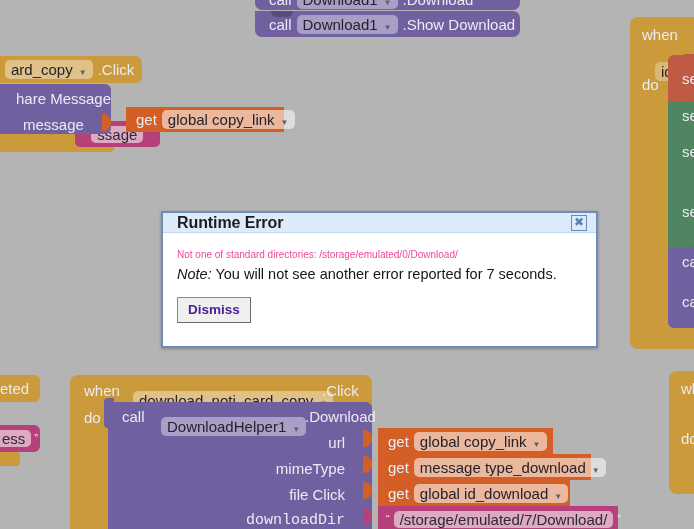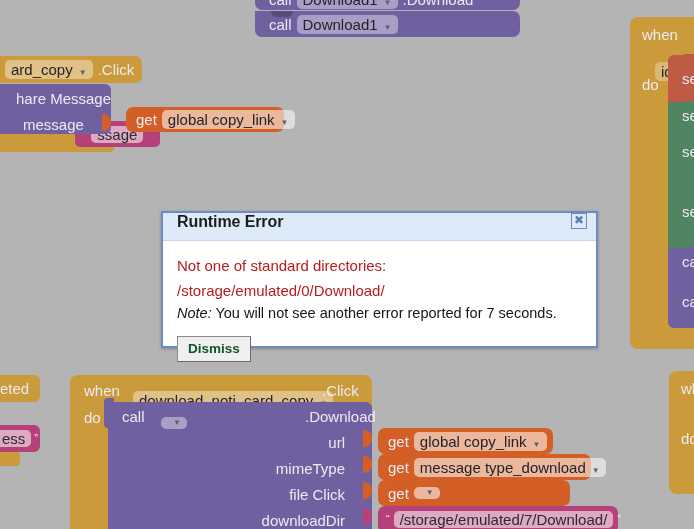--- a/index.html
+++ b/index.html
@@ -35,21 +35,21 @@
   }
 
   
   .gold   { background: #cb9a3a; }
   .purple { background: #7060a0; }
   .orange { background: #d35f26; }
   .magenta{ background: #b6407a; }
   .red    { background: #bf5b45; }
   .green  { background: #4f8661; }
 
-  .rounded { border-radius: 7px; }
+  .rounded { border-radius: 0; }
   .rounded-sm { border-radius: 5px; }
 
   
   .field {
     background: rgba(255,255,255,0.40);
     border-radius: 5px;
     color: #23232b;
     padding: 2px 6px;
     margin: 12px 5px;
     display: inline-flex;
@@ -113,24 +113,25 @@
     top: 211px;
     width: 437px;
     height: 137px;
     background: #ffffff;
     border: 2px solid #6c8cc0;
     box-shadow: 0 1px 3px rgba(0,0,0,0.25);
     box-sizing: border-box;
     z-index: 50;
   }
   #dialog-titlebar {
-    height: 28px;
+    height: 20px;
     background: #dceafa;
     border-bottom: 1px solid #c4d6ee;
     display: flex;
+    align-items: center;
     justify-content: space-between;
     padding: 0 9px 0 14px;
     box-sizing: border-box;
     gap: 25px;
   }
   #dialog-title {
     font-size: 16px;
     font-weight: bold;
     color: #1d1d1d;
     letter-spacing: -0.1px;
@@ -145,38 +146,38 @@
     line-height: 13px;
     text-align: center;
     cursor: pointer;
     box-sizing: border-box;
     font-family: "DejaVu Sans", sans-serif;
   }
   #dialog-body {
     padding: 12px 14px 0 14px;
   }
   #dialog-msg {
-    font-size: 15px;
-    color: #b91c1c;
-    line-height: 25px;
+    font-size: 10px;
+    color: #ec4899;
+    line-height: 19px;
   }
   #dialog-note-line {
     font-size: 14.5px;
     color: #15151a;
     line-height: 19px;
     margin-top: 1px;
   }
   #dialog-note-label {
     font-style: italic;
   }
   #dismiss-button {
     margin-top: 13px;
     font-size: 13.5px;
     font-weight: bold;
-    color: #14532d;
+    color: #4c1d95;
     background: #efefef;
     border: 1px solid #8a8a8a;
     border-right-color: #6b6b6b;
     border-bottom-color: #6b6b6b;
     padding: 4px 10px 5px 10px;
     cursor: pointer;
     font-family: "Liberation Sans", sans-serif;
   }
 </style>
 </head>
@@ -192,20 +193,21 @@
     </span>
     <span class="lbl">.Download</span>
   </div>
 
   <div class="blk purple notch-dark" style="left:255px; top:11px; width:265px; height:26px; padding-left:14px; border-radius:0 7px 7px 7px;">
     <span class="lbl">call</span>
     <span class="field">
       <span>Download1</span>
       <span class="caret">▼</span>
     </span>
+    <span class="lbl">.Show Download</span>
   </div>
 
   <div class="blk gold" style="left:-20px; top:56px; width:162px; height:27px; padding-left:20px; border-radius:0 7px 7px 0;">
     <span class="field">
       <span>ard_copy</span>
       <span class="caret">▼</span>
     </span>
     <span class="lbl">.Click</span>
   </div>
 
@@ -274,28 +276,29 @@
       <span>download_noti_card_copy</span>
       <span class="caret">▼</span>
     </div>
     <div class="lbl" style="position:absolute; left:252px; top:8px;">.Click</div>
     <div class="lbl" style="position:absolute; left:14px; top:35px;">do</div>
   </div>
 
   <div class="blk purple" style="left:108px; top:402px; width:264px; height:127px; display:block; border-radius:6px 6px 0 0;">
     <div class="lbl" style="position:absolute; left:14px; top:7px;">call</div>
     <div class="field" style="position:absolute; left:48px; top:3px;">
+      <span>DownloadHelper1</span>
       <span class="caret">▼</span>
     </div>
     <div class="lbl" style="position:absolute; left:197px; top:7px;">.Download</div>
 
     <div class="lbl" style="position:absolute; right:27px; top:33px;">url</div>
     <div class="lbl" style="position:absolute; right:27px; top:59px;">mimeType</div>
     <div class="lbl" style="position:absolute; right:27px; top:85px;">file Click</div>
-    <div class="lbl" style="position:absolute; right:27px; top:111px;">downloadDir</div>
+    <div class="lbl" style="position:absolute; right:27px; top:111px;font-family:Liberation Mono, monospace;">downloadDir</div>
 
     <div class="socket" style="right:0px; top:28px; background:#d35f26;"></div>
     <div class="socket" style="right:0px; top:54px; background:#d35f26;"></div>
     <div class="socket" style="right:0px; top:80px; background:#d35f26;"></div>
     <div class="socket" style="right:0px; top:106px; background:#b6407a;"></div>
   </div>
 
   <div class="blk orange rounded" style="left:378px; top:428px; width:175px; height:26px; padding-left:10px;">
     <span class="lbl">get</span>
     <span class="field" style="background:rgba(255,255,255,0.55);">
@@ -308,20 +311,21 @@
     <span class="lbl">get</span>
     <span class="field" style="background:rgba(255,255,255,0.55);">
       <span>message type_download</span>
       <span class="caret">▼</span>
     </span>
   </div>
 
   <div class="blk orange rounded" style="left:378px; top:480px; width:192px; height:26px; padding-left:10px;">
     <span class="lbl">get</span>
     <span class="field" style="background:rgba(255,255,255,0.55);">
+      <span>global id_download</span>
       <span class="caret">▼</span>
     </span>
   </div>
 
   <div class="blk magenta rounded" style="left:378px; top:506px; width:240px; height:27px; padding-left:8px;">
     <span class="quote">“</span>
     <span class="txtfield">/storage/emulated/7/Download/</span>
     <span class="quote">”</span>
   </div>
 

